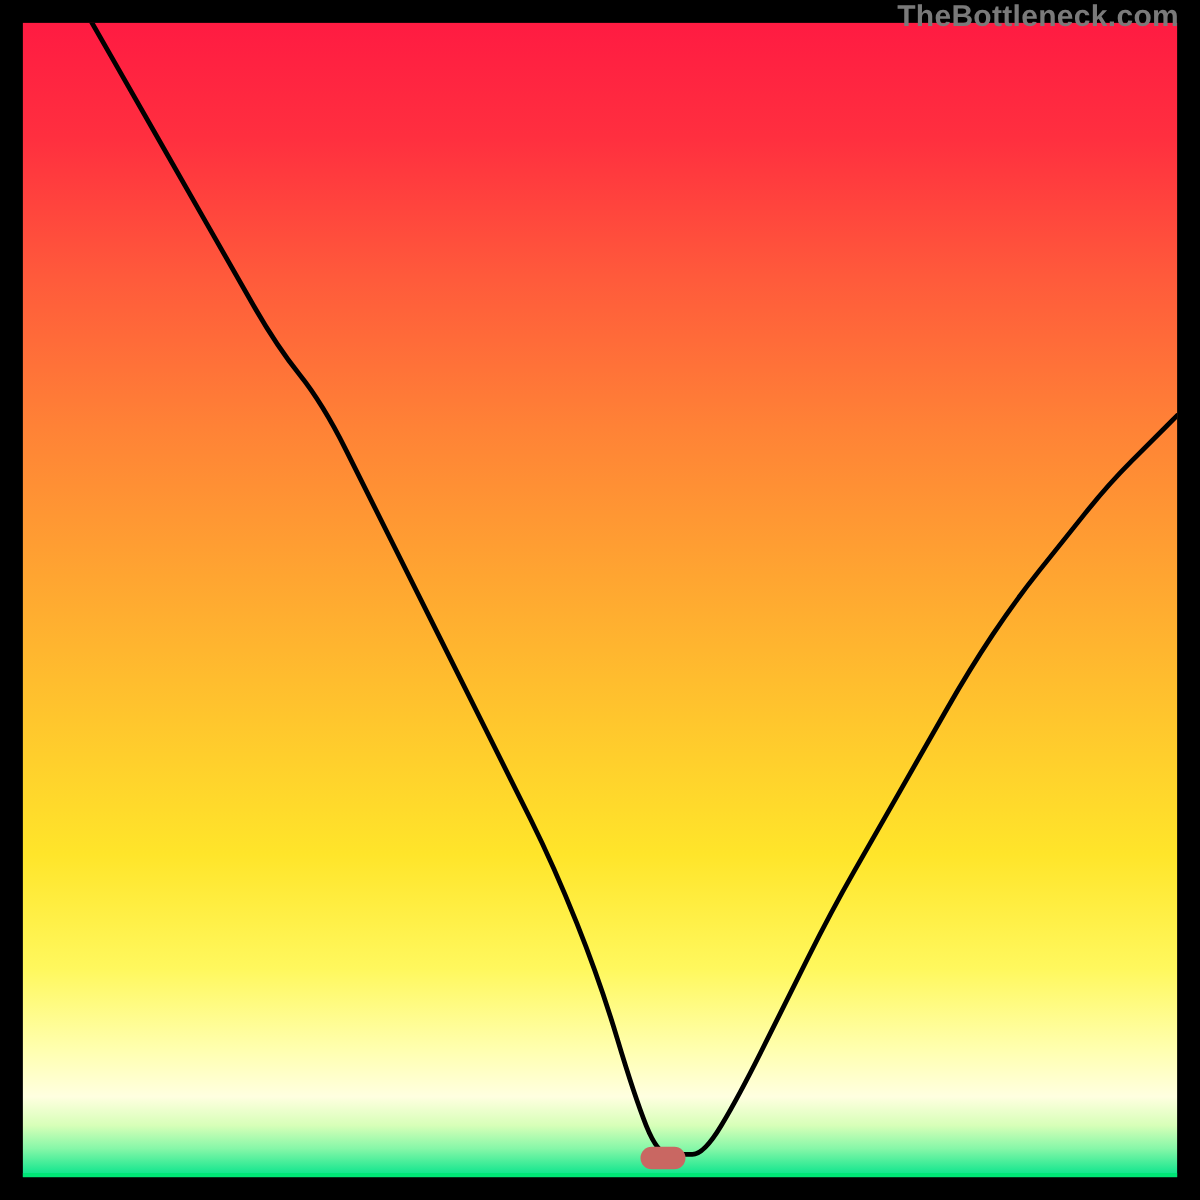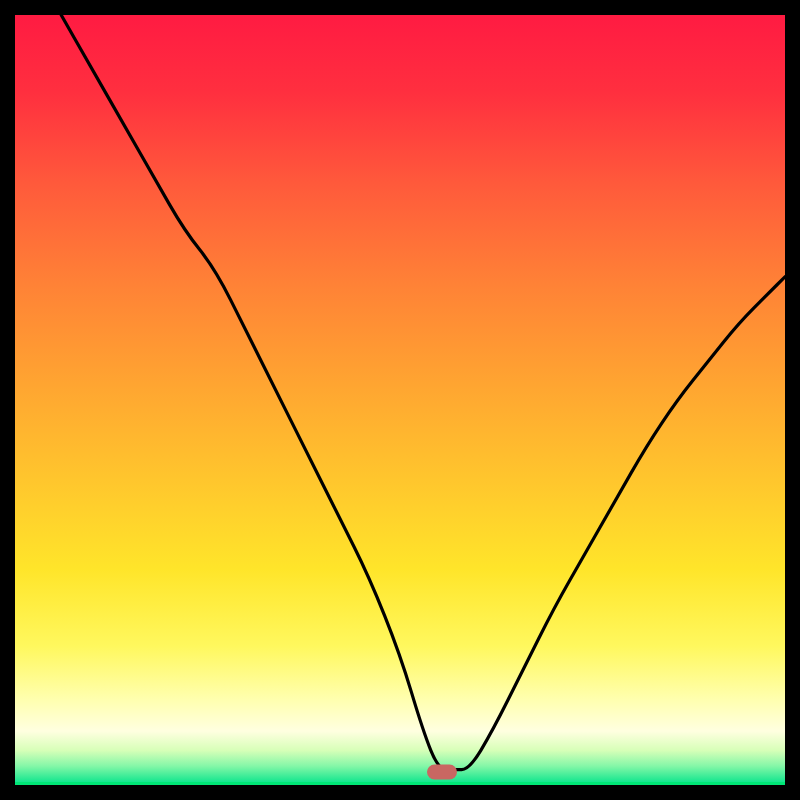--- a/index.html
+++ b/index.html
@@ -89,14 +89,15 @@
 
     <svg class="curve-svg" viewBox="0 0 770 770" preserveAspectRatio="none">
       <path id="curve-path" d="M 46.199999999999996 0 Q 46.199999999999996 0 61.599999999999994 26.94999999999999 Q 77 53.89999999999998 92.4 80.84999999999997 Q 107.80000000000001 107.79999999999995 123.2 134.74999999999994 Q 138.6 161.69999999999993 154 188.64999999999998 Q 169.4 215.60000000000002 184.8 234.85000000000002 Q 200.20000000000002 254.10000000000002 215.60000000000002 284.90000000000003 Q 231 315.70000000000005 246.4 346.5 Q 261.8 377.3 277.20000000000005 408.1 Q 292.6 438.9 308 469.7 Q 323.4 500.5 338.79999999999995 531.3 Q 354.2 562.1 369.6 600.6 Q 385 639.1 396.55 677.6 Q 408.1 716.1 415.80000000000007 735.35 Q 423.50000000000006 754.6 431.20000000000005 754.6 Q 438.9 754.6 446.59999999999997 754.6 Q 454.29999999999995 754.6 465.84999999999997 735.35 Q 477.4 716.1 492.8 685.3 Q 508.20000000000005 654.5 523.6 623.7 Q 539 592.9 554.4 565.95 Q 569.8 539 585.2 512.05 Q 600.6 485.1 616 458.15 Q 631.4 431.2 646.8 408.1 Q 662.2 385 677.6 365.75 Q 693 346.49999999999994 708.4 327.25 Q 723.8 308 739.2 292.6 Q 754.6 277.2 762.3 269.5 T 770 261.79999999999995" fill="none" stroke="#000000" stroke-width="3.2" stroke-linecap="round" stroke-linejoin="round"></path>
       <rect id="baseline" x="0" y="767" width="770" height="3" fill="#00e676"></rect>
     </svg>
 
     <div class="capsule" id="capsule" style="left: 427.35px; top: 756.91px; background: rgb(201, 103, 98);"></div>
 
   </div>
 
+  <div class="watermark">TheBottleneck.com</div>
 
 </div>
 
 </body></html>

